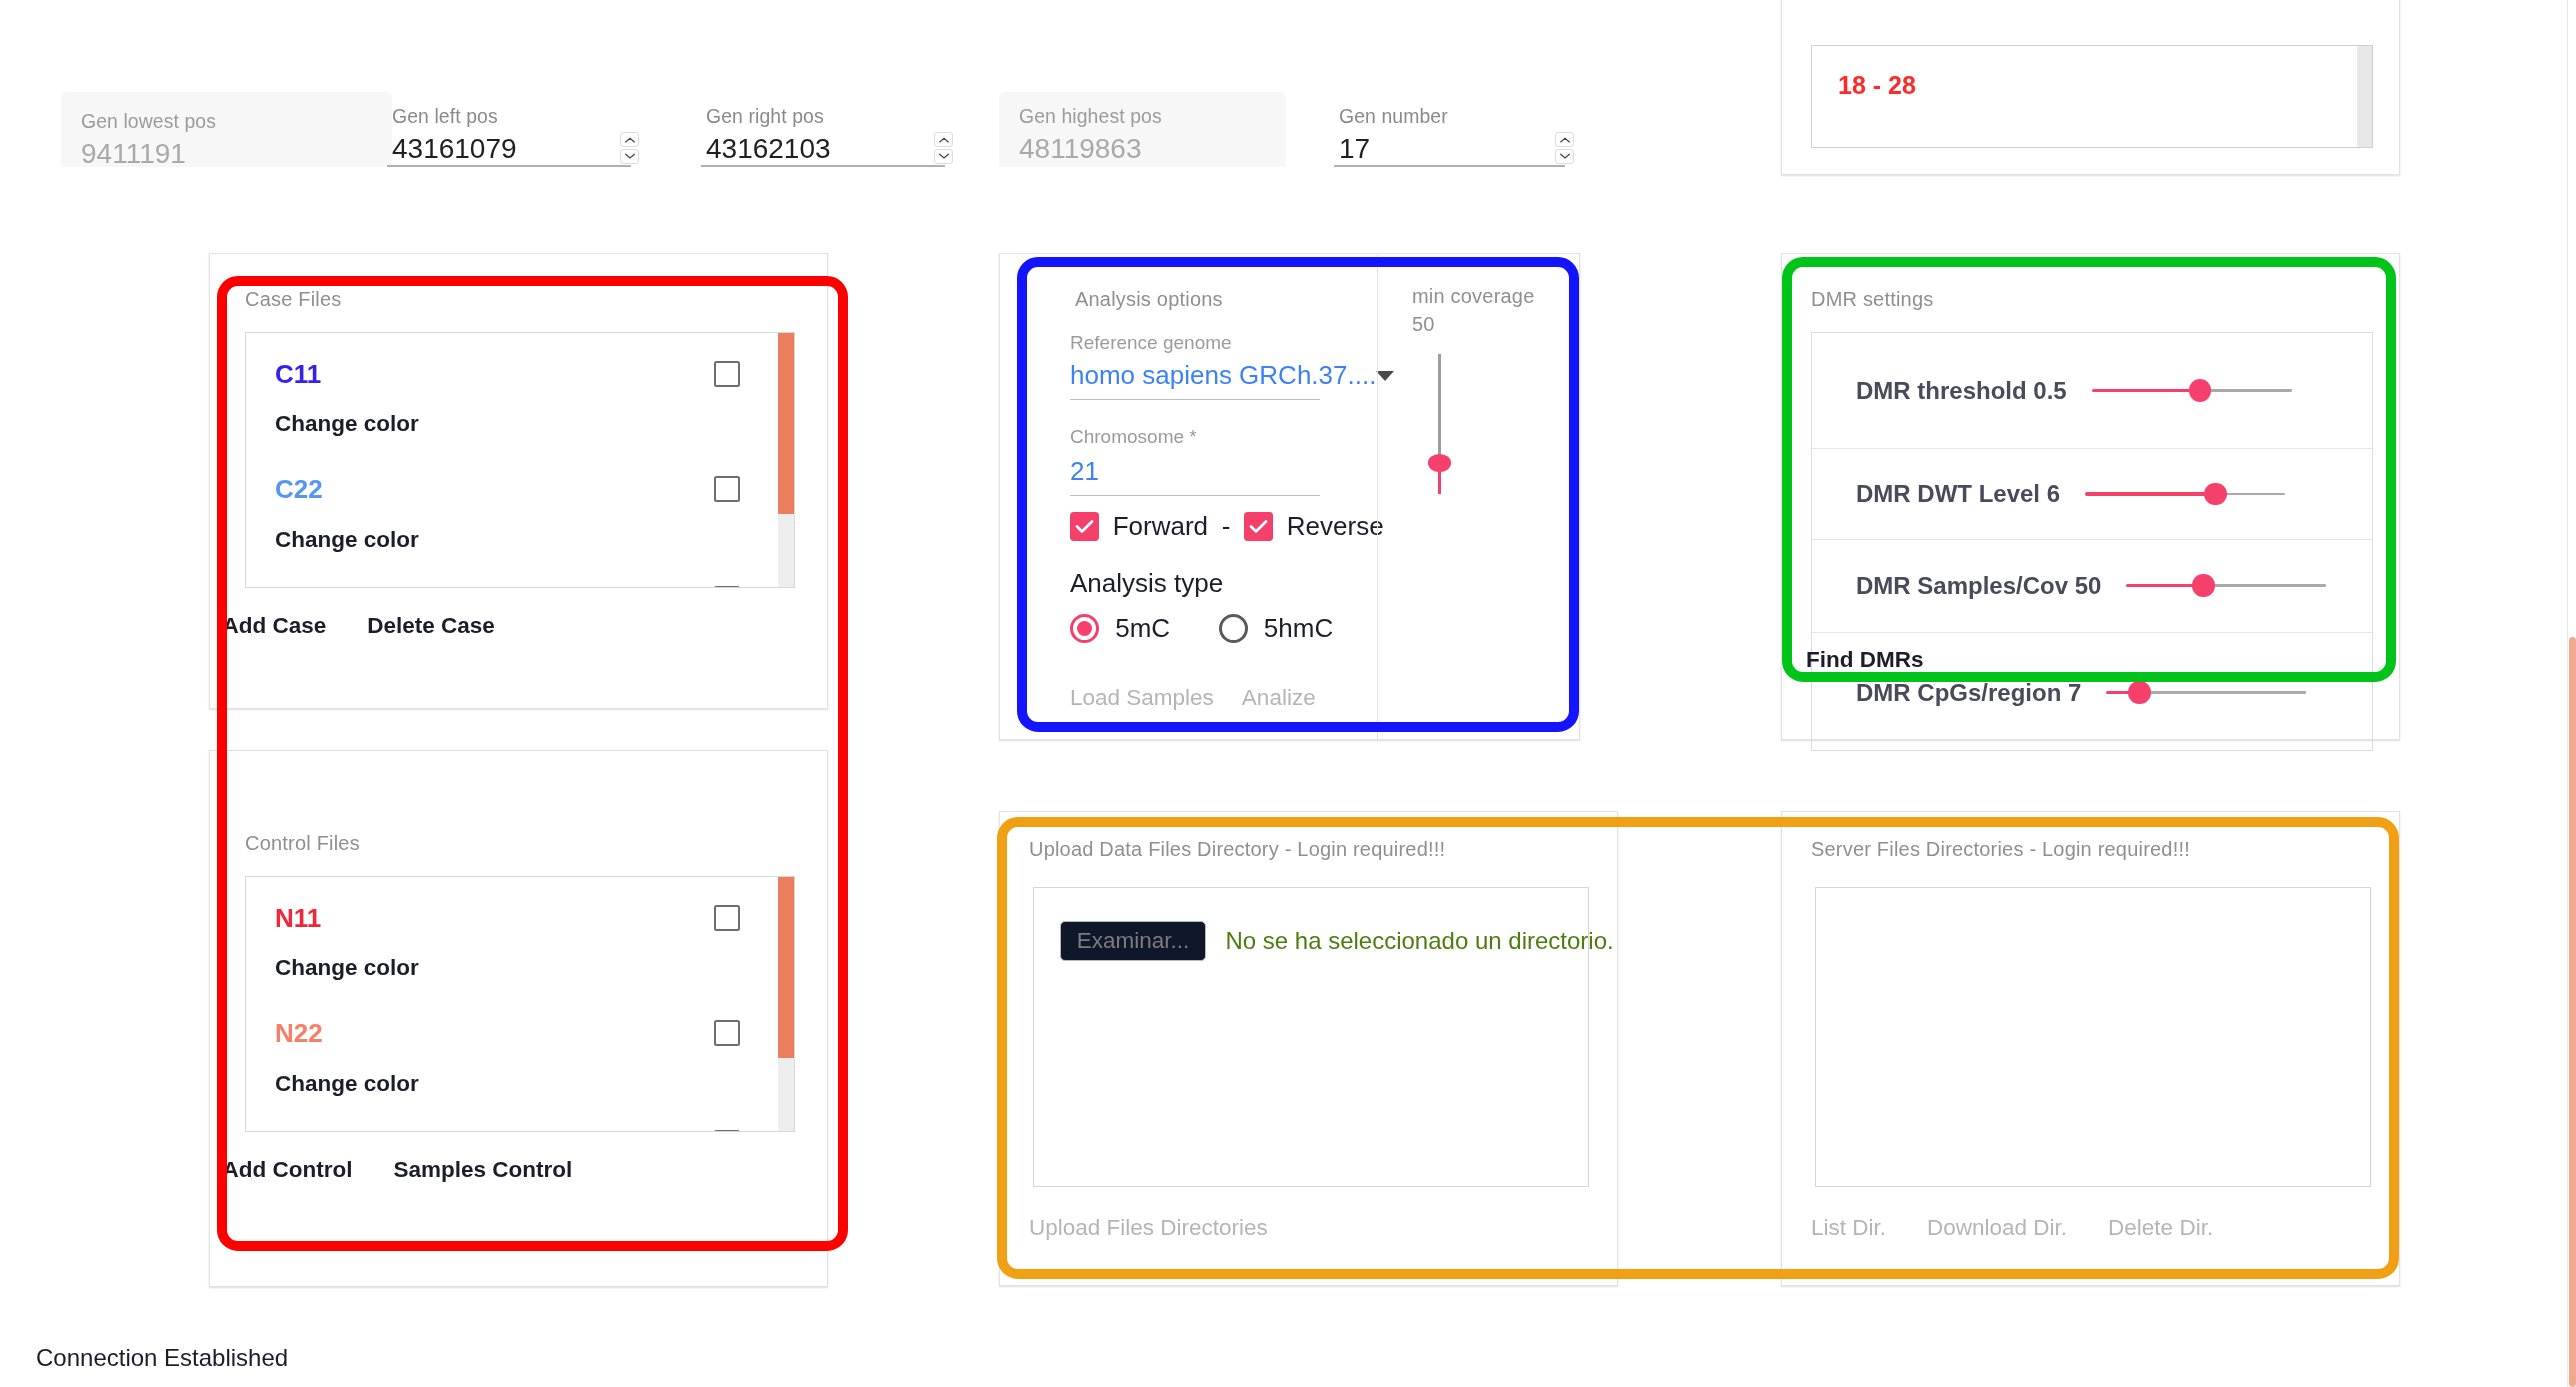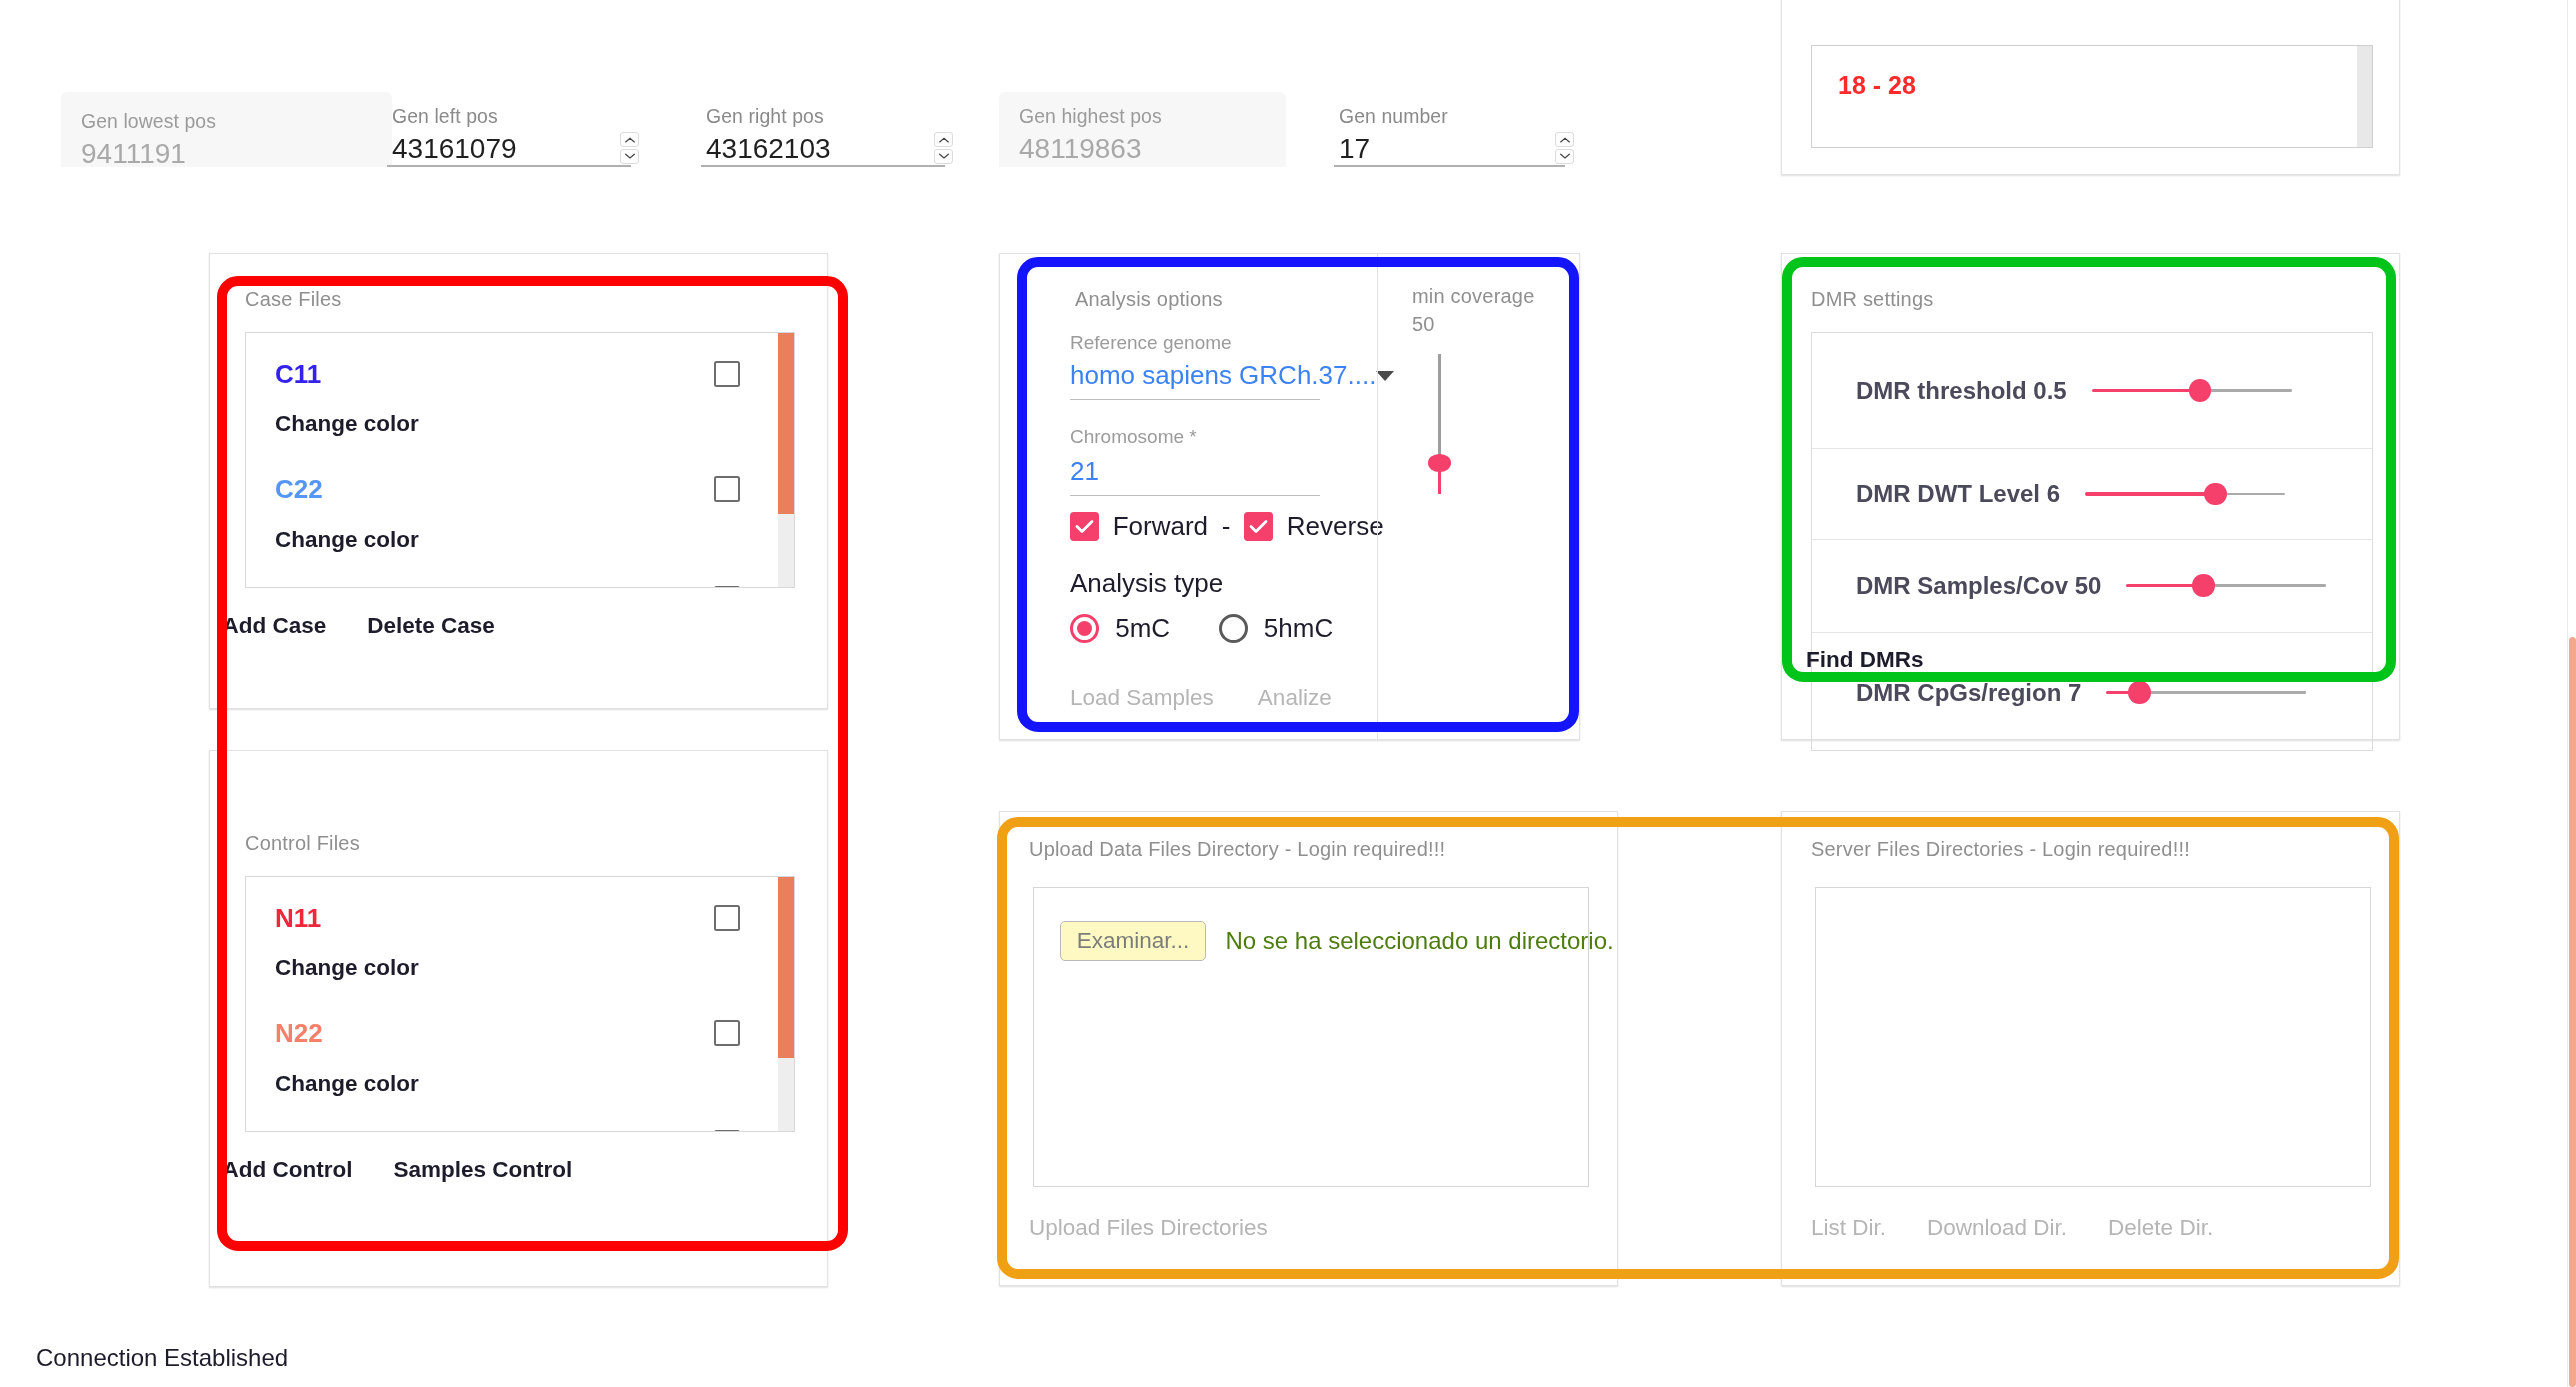--- a/index.html
+++ b/index.html
@@ -147,21 +147,21 @@
   .hs-thumb {
     position: absolute; width: 22.5px; height: 22.5px; border-radius: 50%;
     background: #f4406b;
   }
 
   
   .inner-box {
     position: absolute; border: 0.6px solid #d6d6d6; background: #fff;
   }
   .browse-btn {
-    font-size: 22.5px; color: #7c7c7c; background: #fef9c3;
+    font-size: 22.5px; color: #7c7c7c; background: #0f172a;
     border: 0.6px solid #b9b9b9; border-radius: 5px;
     padding: 6.2px 16.2px; white-space: nowrap;
   }
   .browse-text { font-size: 24px; color: #4d7c0f; white-space: nowrap; }
 
   
   .clip-panel { position: absolute; overflow: hidden; }
   .clip-list {
     position: absolute; border: 0.6px solid #cfcfcf; background: #fff; overflow: hidden;
   }
@@ -363,21 +363,21 @@
         <span class="radio-outer radio-on">
           <span class="radio-dot"></span>
         </span>
         <span class="cb-label">5mC</span>
         <span style="width:16.2px;"></span>
         <span class="radio-outer radio-off"></span>
         <span class="cb-label">5hmC</span>
       </div>
     </div>
 
-    <div class="act-row" style="left:70px; top:431px; gap:44px;">
+    <div class="act-row" style="left:70px; top:431px; gap:28px;">
       <span class="act-btn muted">Load Samples</span>
       <span class="act-btn muted">Analize</span>
     </div>
 
     <div style="position:absolute; left:377px; top:0; width:0.6px; height:487px; background:#e2e2e2;"></div>
 
     <div style="position:absolute; left:412px; top:31px; width:162px;">
       <div class="card-title">min coverage</div>
       <div class="card-title" style="margin-top:5px;">50</div>
     </div>

